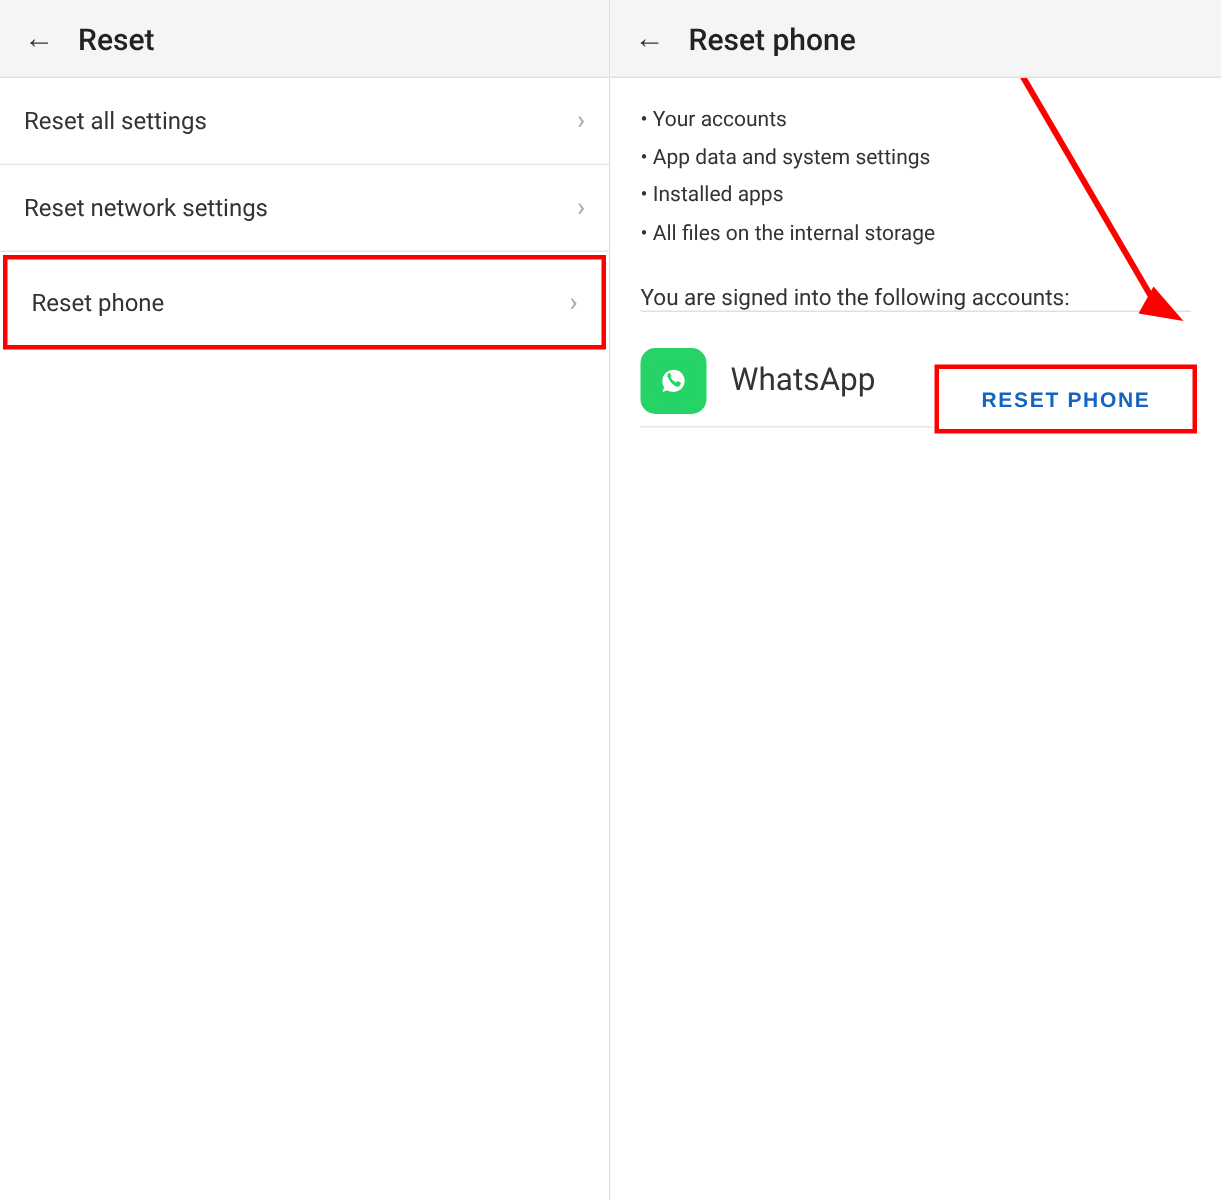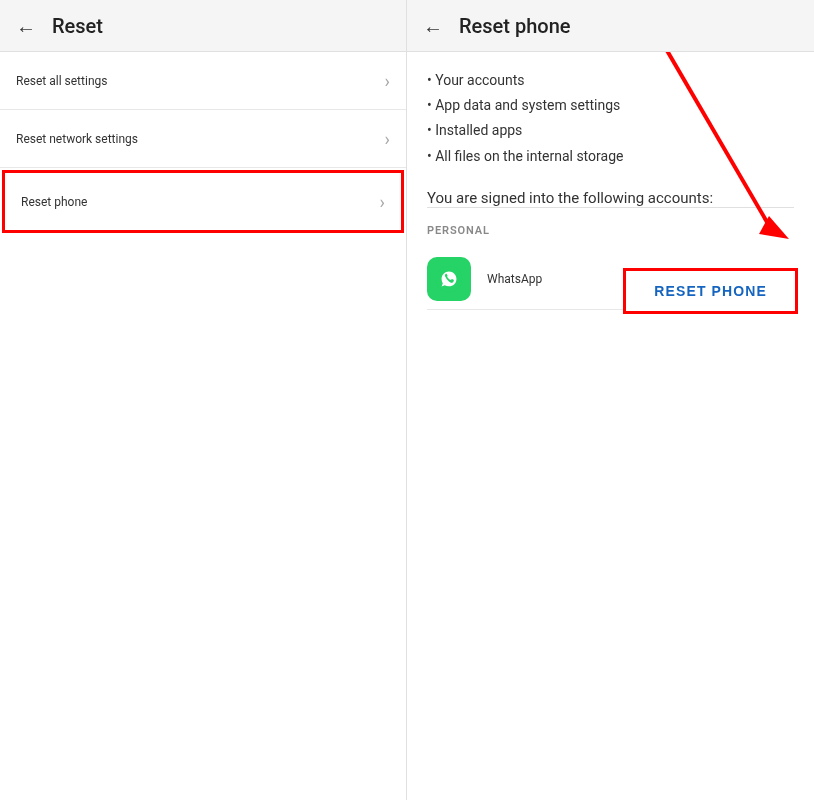--- a/index.html
+++ b/index.html
@@ -67,21 +67,21 @@
       cursor: pointer;
       background: #fff;
     }
 
     .menu-item.highlighted {
       border: 3px solid red;
       margin: 2px;
     }
 
     .menu-item-text {
-      font-size: 12px;
+      font-size: 16px;
       color: #333;
     }
 
     .chevron {
       color: #aaa;
       font-size: 18px;
     }
 
     .right-content {
       padding: 16px 20px;
@@ -152,21 +152,21 @@
       margin-right: 16px;
       flex-shrink: 0;
     }
 
     .whatsapp-icon {
       width: 28px;
       height: 28px;
     }
 
     .account-name {
-      font-size: 12px;
+      font-size: 21px;
       color: #333;
     }
 
     
     .arrow-annotation {
       position: absolute;
       bottom: 60px;
       right: 10px;
       width: 200px;
       height: 300px;
@@ -232,21 +232,20 @@
   <div class="right-panel-inner">
     <div class="right-content">
       <ul class="erase-list">
         <li>Your accounts</li>
         <li>App data and system settings</li>
         <li>Installed apps</li>
         <li>All files on the internal storage</li>
       </ul>
       <p class="signed-in-text">You are signed into the following accounts:</p>
       <hr class="divider">
-      <p class="section-label">PERSONAL</p>
       <div class="account-item">
         <div class="app-icon">
 
           <svg class="whatsapp-icon" viewBox="0 0 32 32" fill="none" xmlns="http://www.w3.org/2000/svg">
             <circle cx="16" cy="16" r="15" fill="#25D366"></circle>
             <path d="M16 7.5C11.3 7.5 7.5 11.3 7.5 16c0 1.8.5 3.5 1.4 5L7.5 24.5l3.6-1.4c1.4.8 3 1.3 4.9 1.3 4.7 0 8.5-3.8 8.5-8.5S20.7 7.5 16 7.5zm5 11.7c-.2.6-1.2 1.1-1.7 1.1-.4 0-.9.2-3-1.3-2.5-1.8-4-4.8-4.1-5-.1-.2-.8-1.1-.8-2.1s.5-1.5.7-1.7c.2-.2.4-.3.6-.3h.4c.2 0 .3 0 .4.3.2.4.7 1.7.8 1.8.1.2.1.3 0 .5l-.3.5c-.1.2-.2.3-.1.5.1.2.8 1.3 1.7 2.1 1.1 1 2 1.3 2.3 1.4.2.1.4.1.5-.1l.6-.7c.1-.2.3-.2.5-.1l1.7.8c.2.1.3.2.3.3v.9z" fill="white"></path>
           </svg>
         </div>
         <span class="account-name">WhatsApp</span>
       </div>

